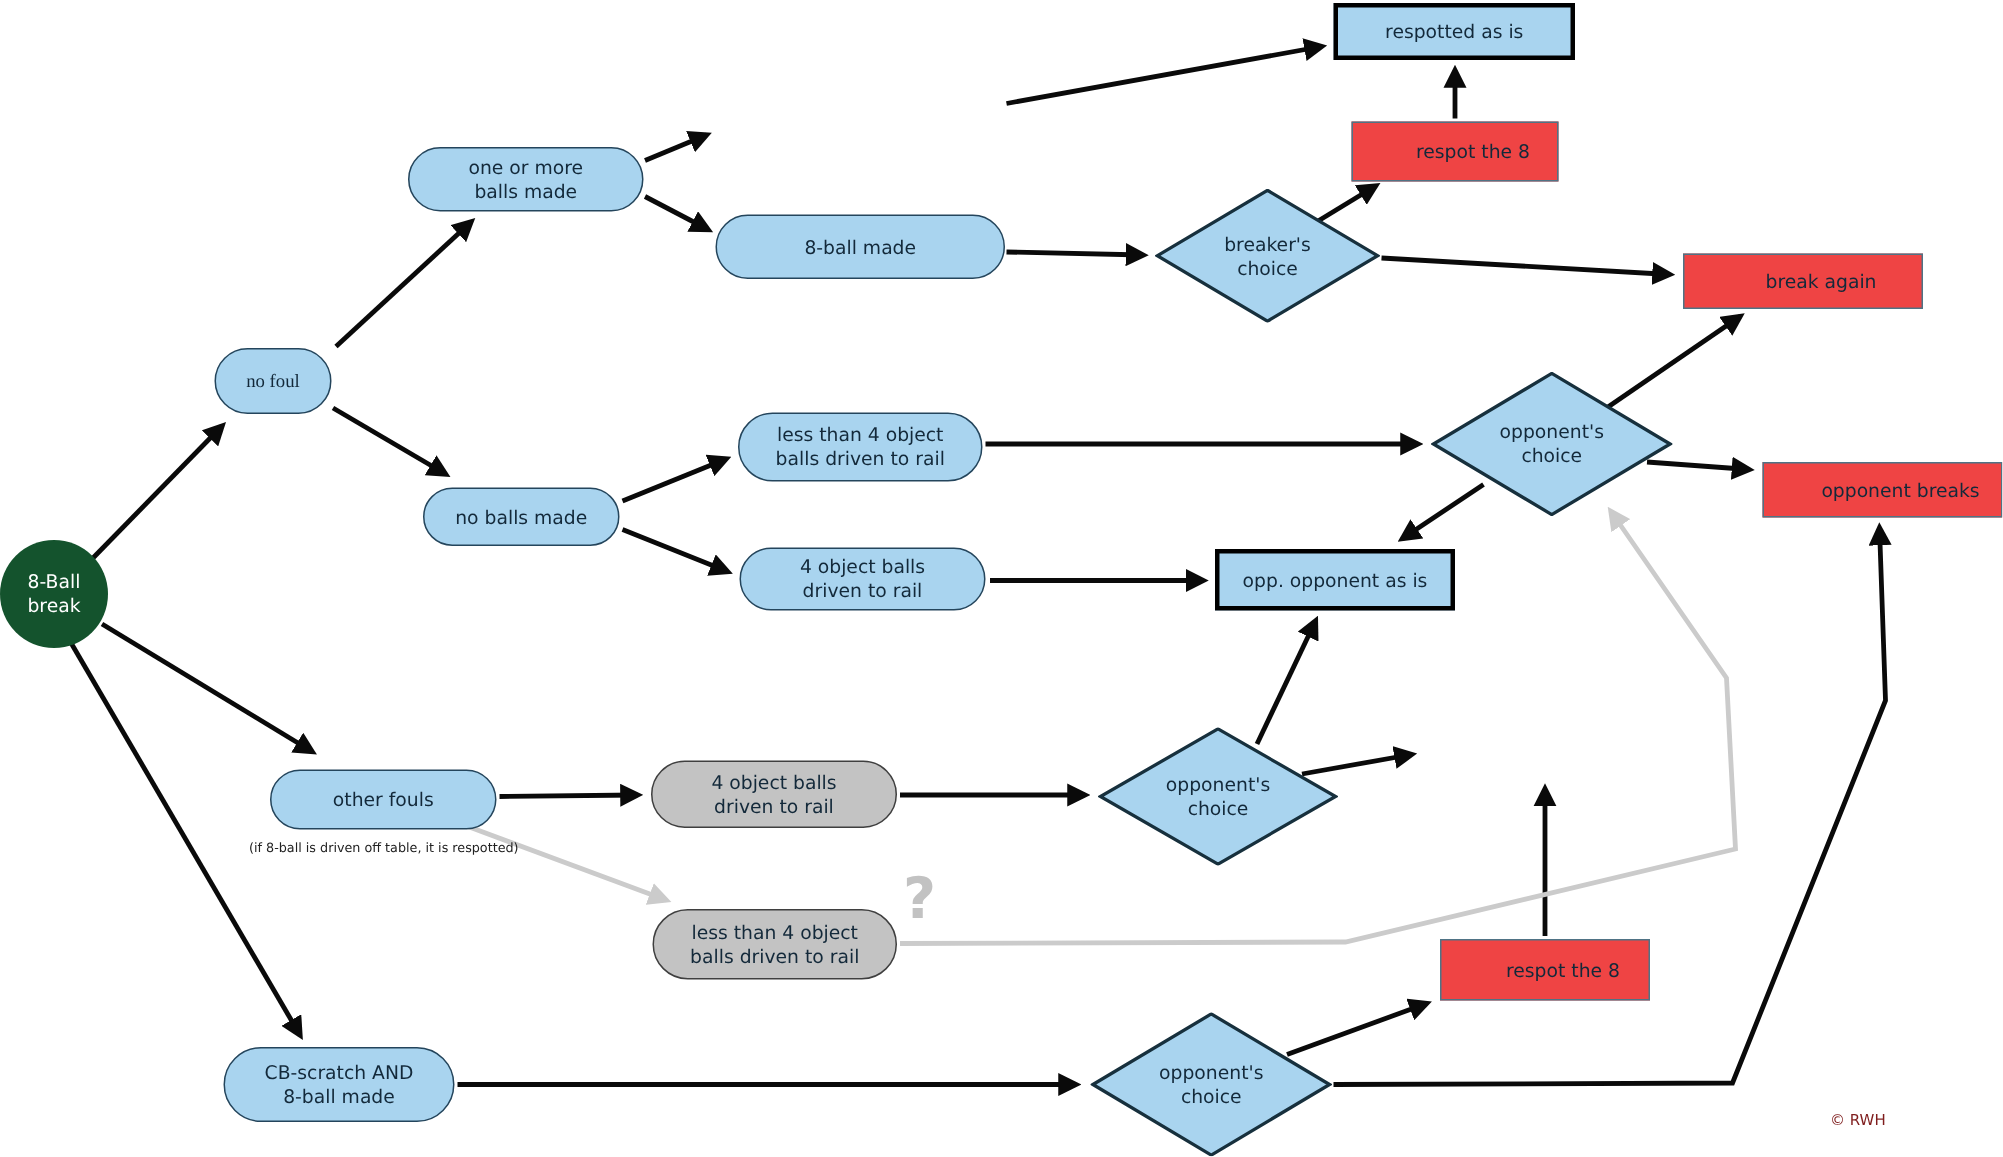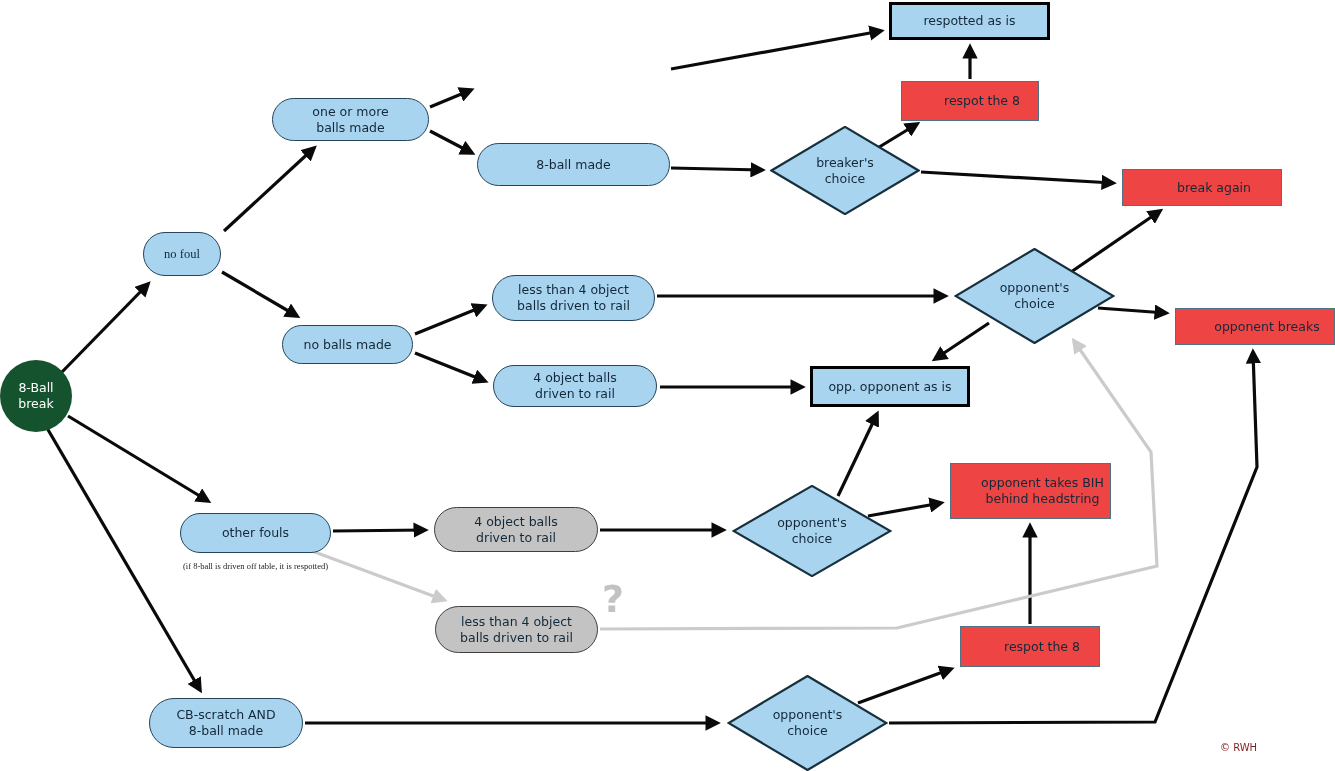--- a/index.html
+++ b/index.html
@@ -142,24 +142,20 @@
   </div>
   <div class="node rect" style="left:1122px;top:169px;width:160px;height:37px;">
     <span class="lbl">break again</span>
   </div>
   <div class="node rect" style="left:1175px;top:308px;width:160px;height:37px;">
     <span class="lbl">opponent breaks</span>
   </div>
   <div class="node rect-bold" style="left:810px;top:366px;width:160px;height:41px;">
     <span class="lbl">opp. opponent as is</span>
   </div>
-  <div class="node rect" style="left:950px;top:463px;width:161px;height:56px;">
-    <span class="lbl">opponent takes BIH
-behind headstring</span>
-  </div>
   <div class="node rect" style="left:960px;top:626px;width:140px;height:41px;">
     <span class="lbl">respot the 8</span>
   </div>
 
   <div class="node diamond" style="left:770px;top:126px;width:150px;height:89px;">
     <svg viewBox="0 0 100 100" preserveAspectRatio="none">
       <polygon points="50,1 99,50 50,99 1,50" fill="#a9d4ef" stroke="#17303d" stroke-width="2.2" vector-effect="non-scaling-stroke"></polygon>
     </svg>
     <span class="lbl">breaker's
 choice</span>
@@ -179,17 +175,17 @@
 choice</span>
   </div>
   <div class="node diamond" style="left:727px;top:675px;width:161px;height:96px;">
     <svg viewBox="0 0 100 100" preserveAspectRatio="none">
       <polygon points="50,1 99,50 50,99 1,50" fill="#a9d4ef" stroke="#17303d" stroke-width="2.2" vector-effect="non-scaling-stroke"></polygon>
     </svg>
     <span class="lbl">opponent's
 choice</span>
   </div>
 
-  <div class="note" style="left:183px;top:561px;width:190px;font-family:Liberation Serif, serif;">(if 8-ball is driven off table, it is respotted)</div>
+  <div class="note" style="left:166px;top:561px;width:190px;">(if 8-ball is driven off table, it is respotted)</div>
   <div class="qmark" style="left:602px;top:580px;">?</div>
   <div class="copyright" style="left:1220px;top:742px;">© RWH</div>
 
 </div>
 
 </body></html>

